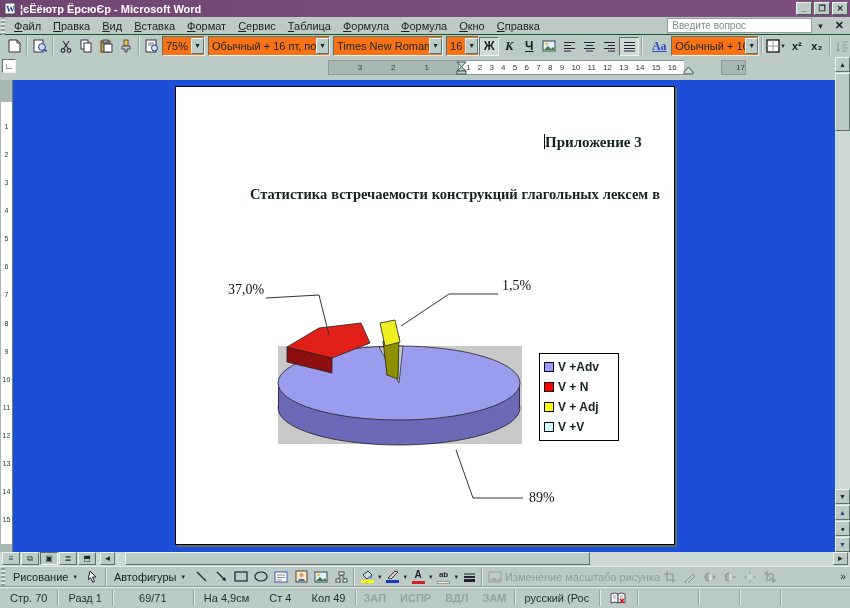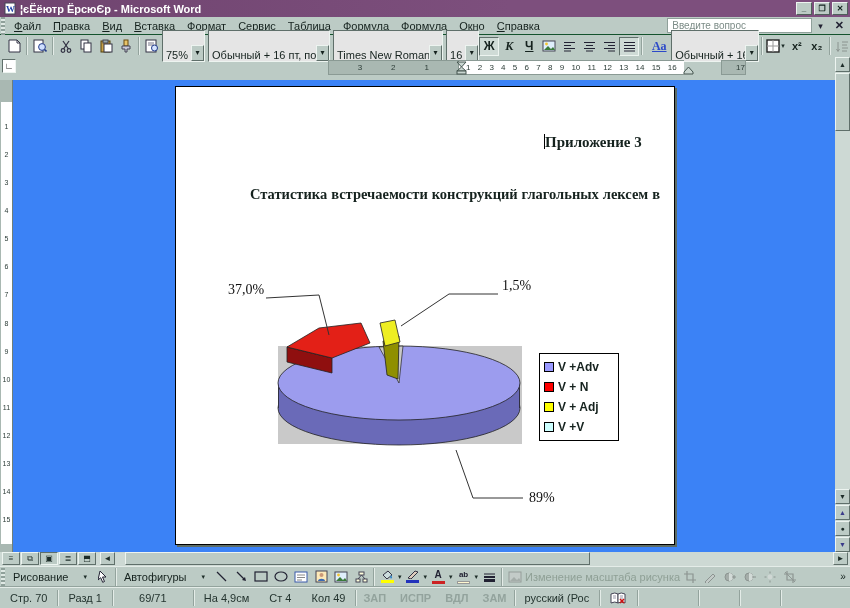--- a/index.html
+++ b/index.html
@@ -10,22 +10,22 @@
     position:relative;
     color:#15221e;
   }
   
   .raised  { border:1px solid; border-color:#edf4f0 #5f6f6a #5f6f6a #edf4f0; background:#bccbc5; }
   .flatbtn { border:1px solid transparent; display:flex; align-items:center; justify-content:center; }
   .pressed { border:1px solid; border-color:#5f6f6a #edf4f0 #edf4f0 #5f6f6a; background:#cfdbd6; }
   .sep     { width:2px; height:18px; margin:0 2px; border-left:1px solid #93a39d; border-right:1px solid #e4ece8; }
   .grip    { width:4px; height:18px; margin:0 3px 0 1px;
              background:repeating-linear-gradient(180deg,#8fa09a 0 2px,#dfe8e4 2px 4px); }
-  .combo   { background:#e5e5e5; border:1px solid; border-color:#5f6f6a #edf4f0 #edf4f0 #5f6f6a;
-             display:flex; align-items:flex-end; font-size:11px; height:32px; }
+  .combo   { background:#f97316; border:1px solid; border-color:#5f6f6a #edf4f0 #edf4f0 #5f6f6a;
+             display:flex; align-items:center; font-size:11px; height:20px; }
   .combo .txt { flex:1; overflow:hidden; white-space:nowrap; padding:0 3px; }
   .combo .dd  { width:13px; height:16px; background:#bccbc5; border:1px solid;
                border-color:#edf4f0 #5f6f6a #5f6f6a #edf4f0; font-size:8px; text-align:center; line-height:14px; flex:none;}
   .icon-btn { width:20px; height:19px; flex:none; }
   .gray-ico { opacity:.45; filter:grayscale(1); }
 
   
   #titlebar { position:absolute; left:0; top:0; width:850px; height:17px;
               background:linear-gradient(90deg,#6f446f,#7d4f7d 60%,#7d4f7d);
               display:flex; align-items:center; color:#fff; }
@@ -51,21 +51,21 @@
                   font-size:9px; line-height:12px; text-align:center; color:#222; }
   #hruler { position:absolute; left:328px; top:3px; width:418px; height:15px;
             display:flex; font-size:8px; color:#2b3b36; }
   .ruler-dark { background:#a9b8b2; border:1px solid #8a9a94; display:flex; align-items:center; }
   .ruler-white{ background:#fff; border:1px solid #8a9a94; border-left:none; border-right:none;
                 display:flex; align-items:center; }
   .ruler-nums { flex:1; display:flex; justify-content:space-evenly; align-items:center; }
   .ruler-nums span { display:inline-block; }
   .rmark { position:absolute; top:1px; }
 
-  #docarea { position:absolute; left:0; top:80px; width:850px; height:472px; background:#3b82f6; }
+  #docarea { position:absolute; left:0; top:80px; width:850px; height:472px; background:#1d4ed8; }
   #vruler { position:absolute; left:0; top:0; width:13px; height:472px; background:#a9b8b2;
             border-right:1px solid #6f7f7a; font-size:7px; color:#2b3b36; }
   #vruler .white { position:absolute; left:1px; top:22px; width:11px; height:442px; background:#fff;
             display:flex; flex-direction:column; justify-content:space-evenly; align-items:center; }
   #page { position:absolute; left:175px; top:6px; width:500px; height:459px;
           background:#fff; border:1px solid #000; box-shadow:2px 2px 0 #5c6c67; }
 
   
   .serif { font-family:"Liberation Serif","DejaVu Serif",serif; }
   #annex { position:absolute; left:368px; top:47px; font-size:15px; font-weight:bold; white-space:nowrap; }
@@ -92,21 +92,21 @@
             display:flex; align-items:center; justify-content:center; color:#1c2c28; }
   #vthumb { position:absolute; left:0; top:16px; width:15px; height:58px; }
   #hscrollrow { position:absolute; left:0; top:552px; width:850px; height:14px; background:#cdd9d4; }
   .viewbtn { position:absolute; top:0; width:18px; height:13px; font-size:8px;
              display:flex; align-items:center; justify-content:center; background:#bccbc5; color:#1c2c28;}
   #hthumb { position:absolute; left:125px; top:0; width:465px; height:13px; }
 
   
   #drawbar { position:absolute; left:0; top:566px; width:850px; height:20px;
              display:flex; align-items:center; border-top:1px solid #e4ece8; }
-  .txtbtn { font-size:11px; padding:1px 4px; display:flex; align-items:center; gap:14px; }
+  .txtbtn { font-size:11px; padding:1px 4px; display:flex; align-items:center; gap:4px; }
   .colorbtn { width:20px; height:17px; display:flex; flex-direction:column; align-items:center;
               justify-content:center; font-size:10px; font-weight:bold; line-height:10px; }
   .colorbar { width:13px; height:3px; margin-top:1px; }
   .ddmini { font-size:7px; padding:0 1px; color:#1c2c28; }
   #disabled-label { color:#8fa096; font-size:11px; white-space:nowrap; }
   #statusbar { position:absolute; left:0; top:586px; width:850px; height:22px;
                font-size:11px; color:#24342f; display:flex; align-items:center;
                border-top:1px solid #93a39d; box-shadow:inset 0 1px 0 #e4ece8; }
   .st-pane { padding:0 10px; height:16px; line-height:16px; white-space:nowrap; }
   .st-div  { width:1px; height:16px; background:#93a39d; box-shadow:1px 0 0 #e4ece8; }

